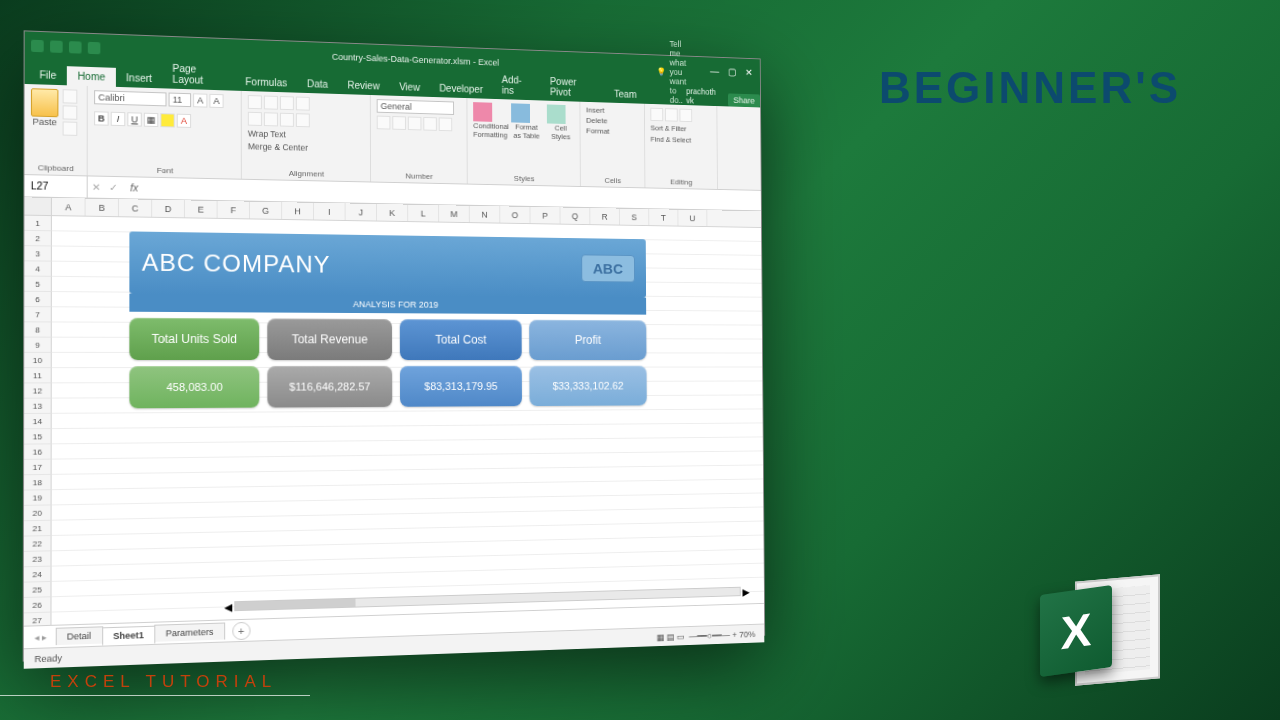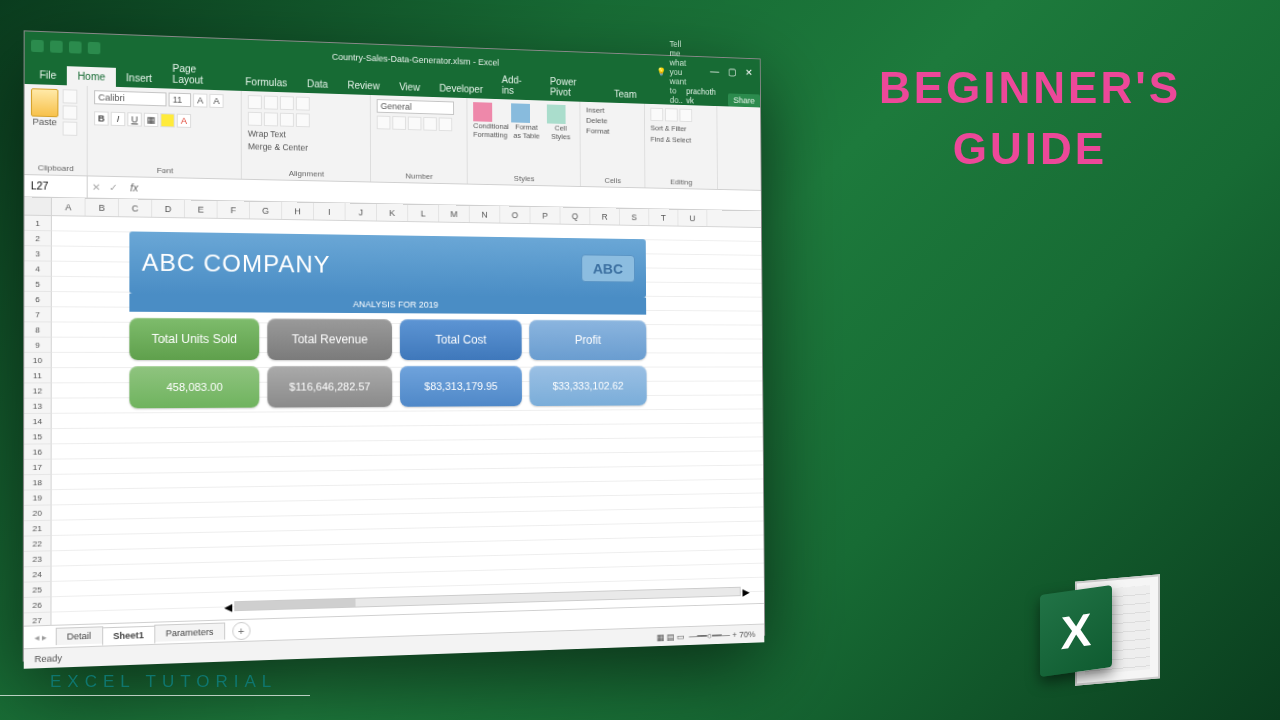--- a/index.html
+++ b/index.html
@@ -105,29 +105,29 @@
 
 .sheet-tabs { height:22px; background:#fff; border-top:1px solid #d0d0d0; display:flex; align-items:center; font-size:9px; padding-left:10px; }
 .sheet-tabs .st { padding:3px 10px; border:1px solid #ccc; border-bottom:none; margin-right:-1px; color:#444; background:#f4f4f4; }
 .sheet-tabs .st.active { background:#fff; font-weight:bold; border-bottom:1px solid #fff; position:relative; top:1px; }
 .sheet-tabs .plus { width:18px; height:18px; border:1px solid #ccc; border-radius:50%; margin-left:8px; text-align:center; font-size:11px; line-height:16px; color:#777; }
 
 .status-bar { height:20px; background:#f3f3f3; border-top:1px solid #d0d0d0; display:flex; align-items:center; justify-content:space-between; font-size:9px; padding:0 10px; color:#555; }
 
 .big-text {
   position:absolute; left: 810px; top: 60px;
-  color:#ec4899; font-family: 'Arial Black', Arial, sans-serif;
+  color:#0c4a6e; font-family: 'Arial Black', Arial, sans-serif;
   font-weight: 900; text-align:center; width: 440px;
   letter-spacing: 3px; line-height: 1.25; font-size: 44px;
 }
 .big-text div { margin-bottom: 6px; }
 .big-text .gap { margin-top: 34px; }
 
 .tut-label {
-  position:absolute; left:50px; bottom:28px; color:#0f766e;
+  position:absolute; left:50px; bottom:28px; color:#c2410c;
   font-size:17px; letter-spacing:6px; font-weight:300;
 }
 .tut-line { position:absolute; left:0; bottom:24px; width:310px; height:1px; background:rgba(255,255,255,.7); }
 
 .excel-logo { position:absolute; right:120px; bottom:30px; width:120px; height:120px; }
 .excel-logo .sheet { position:absolute; right:0; top:8px; width:85px; height:104px; background:#f5f5f5; border:2px solid #ccc; transform:skewY(-5deg); }
 .excel-logo .sheet::before { content:''; position:absolute; inset:8px; background:repeating-linear-gradient(#eee, #eee 8px, #ddd 8px, #ddd 9px); }
 .excel-logo .book { position:absolute; left:0; top:20px; width:72px; height:82px; background:linear-gradient(145deg,#217346,#0f5b30); border-radius:4px; transform:skewY(-8deg); box-shadow:0 6px 14px rgba(0,0,0,.5); display:flex;align-items:center;justify-content:center; }
 .excel-logo .book span { color:#fff; font-size:46px; font-weight:bold; font-family:Arial; }
 .hscroll { position:absolute; bottom:42px; right:16px; width:550px; height:10px; display:flex; align-items:center; gap:2px; }
@@ -474,21 +474,20 @@
         <span>▤</span>
         <span>▭</span>
         &nbsp;—━━○━━—&nbsp;+
         <span>70%</span>
       </span>
     </div>
   </div>
 
   <div class="big-text">
     <div>BEGINNER'S</div>
-    <div>GUIDE</div>
   </div>
 
   <div class="tut-line"></div>
   <div class="tut-label">EXCEL TUTORIAL</div>
 
   <div class="excel-logo">
     <div class="sheet"></div>
     <div class="book">
         <span>X</span>
       </div>

